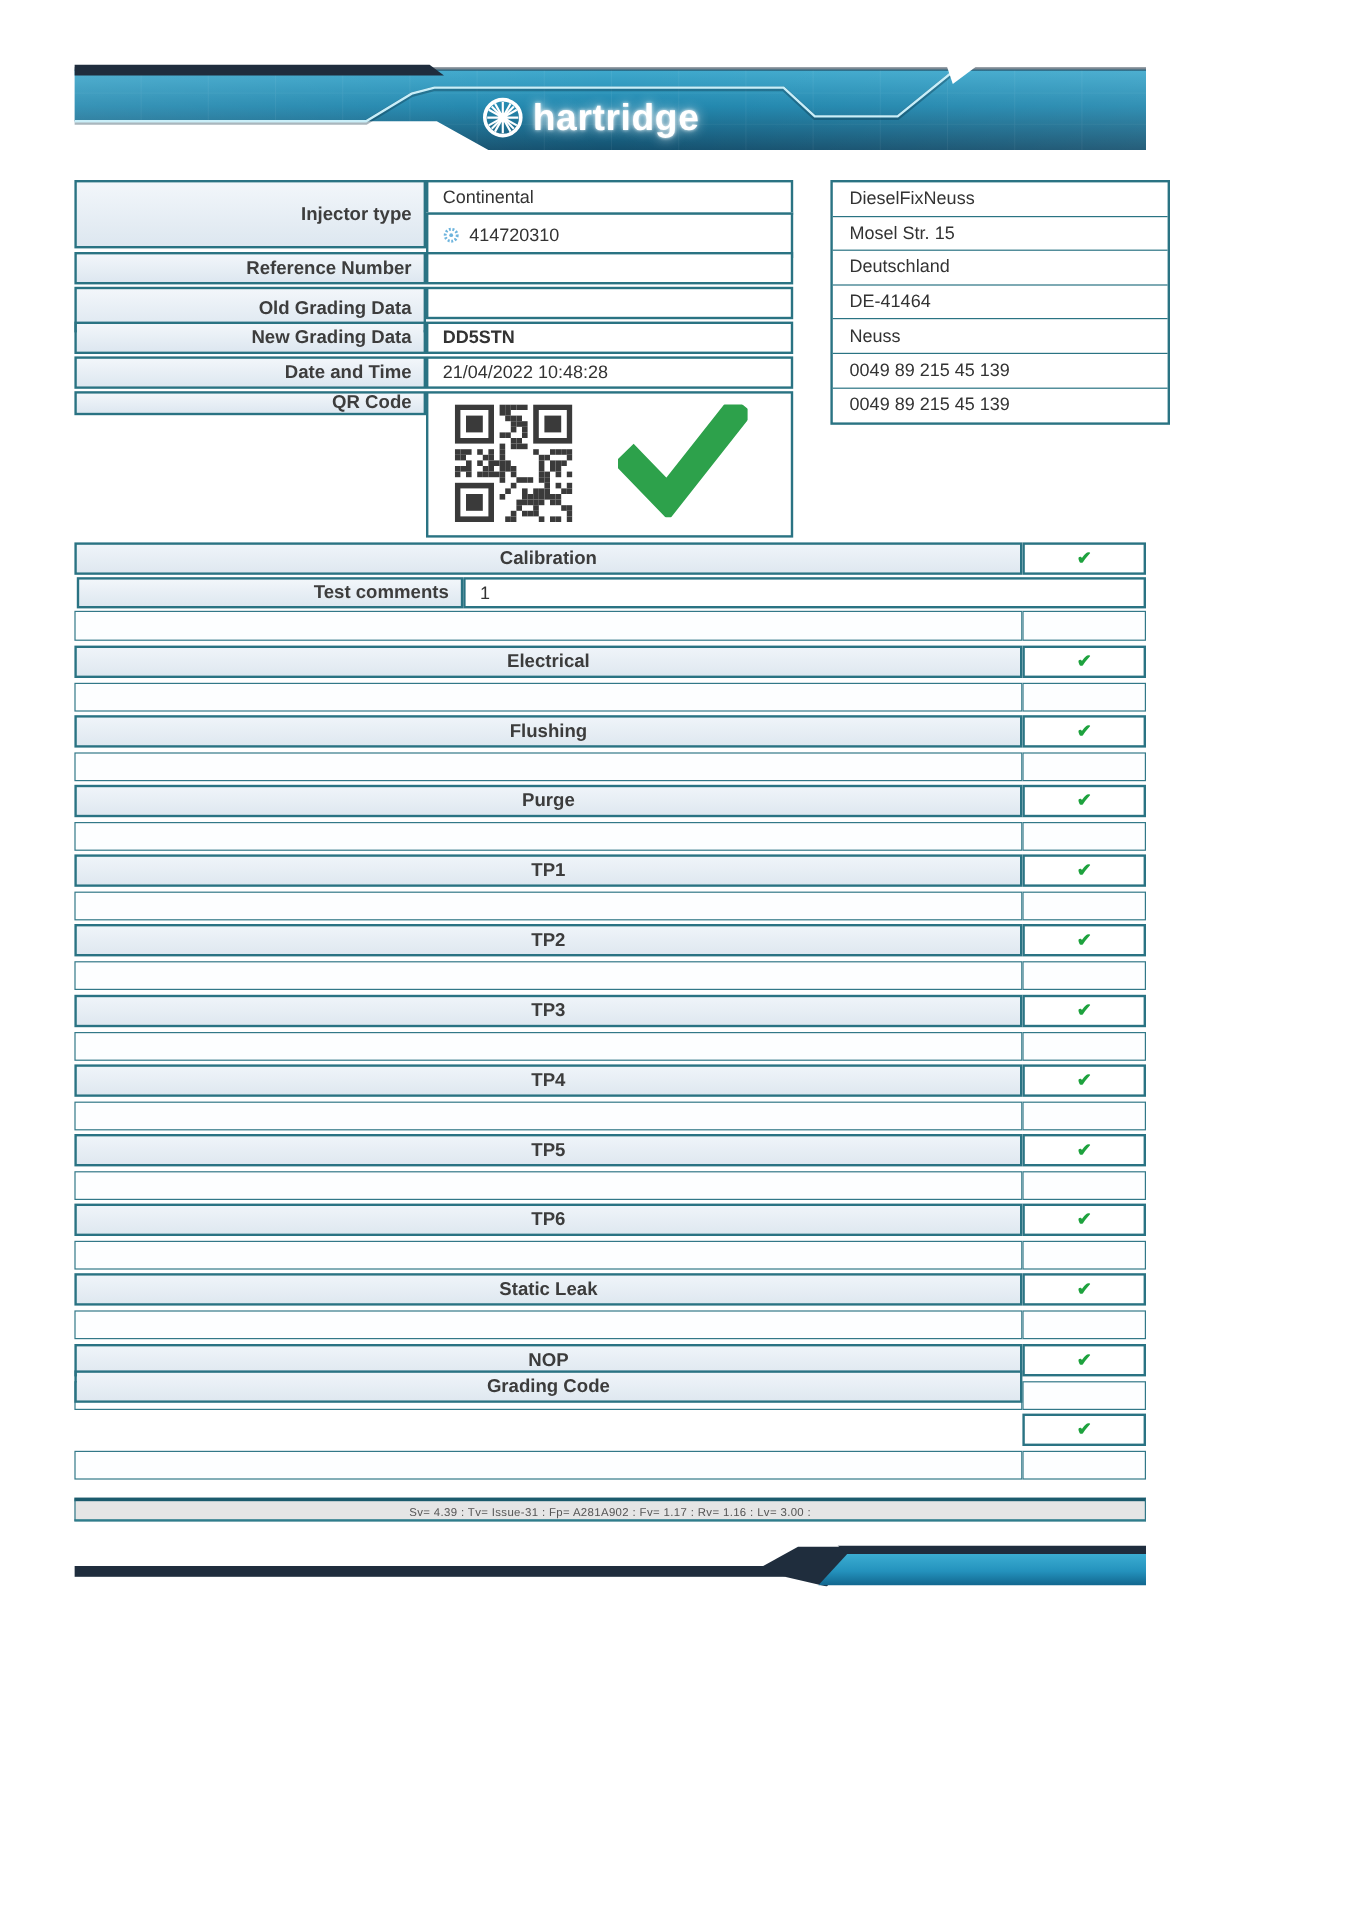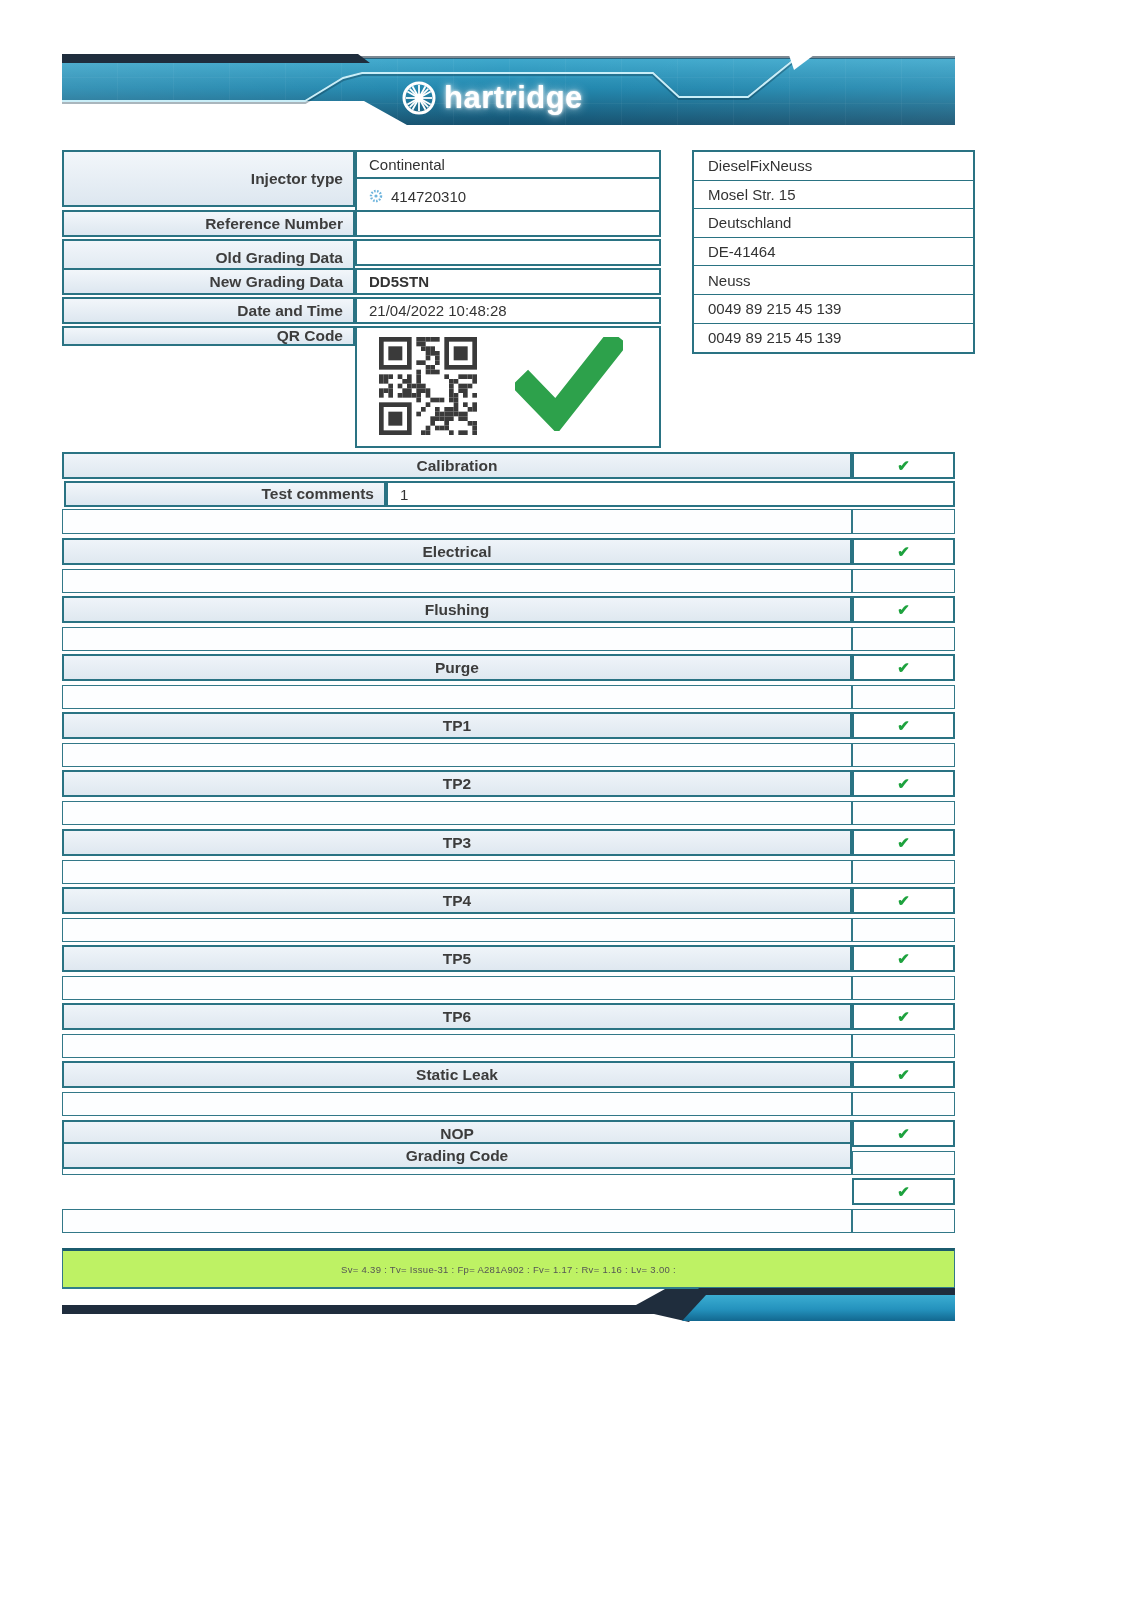--- a/index.html
+++ b/index.html
@@ -26,25 +26,25 @@
   .sec-row{position:absolute;left:62px;width:790px;height:27px;box-sizing:border-box;
     border:2px solid #2a7383;background:linear-gradient(#eff4f9,#dfe8f0);
     font-weight:bold;font-size:15.5px;color:#3c3c3c;text-align:center;line-height:23px;}
   .sec-check{position:absolute;left:852px;width:103px;height:27px;box-sizing:border-box;
     border:2px solid #2a7383;background:#fff;text-align:center;line-height:23px;
     color:#1ea23e;font-size:15px;font-weight:bold;}
   .gap-row{position:absolute;left:62px;width:790px;box-sizing:border-box;
     border:1px solid #327888;background:#fdfeff;}
   .gap-check{position:absolute;left:852px;width:103px;box-sizing:border-box;
     border:1px solid #327888;background:#fdfeff;}
-  #footer-box{left:62px;top:1248px;width:893px;height:41px;
+  #footer-box{left:62px;top:1248px;width:893px;height:20px;
     border-top:3px solid #1b5b6d;border-bottom:2px solid #2f7d8c;
     border-left:1px solid #327888;border-right:1px solid #327888;
-    display:flex;align-items:center;justify-content:center;
-    font-size:9.5px;color:#555;letter-spacing:.3px;background:#bef264;}
+    display:flex;align-items:flex-end;justify-content:center;
+    font-size:9.5px;color:#555;letter-spacing:.3px;background:#e5e5e5;}
 
   
   #bottom-banner{left:62px;top:1288px;width:893px;height:34px;}
 </style>
 </head>
 <body>
 
 <div class="abs" id="top-banner">
   <svg width="893" height="75" viewBox="0 0 893 75">
     <defs>

